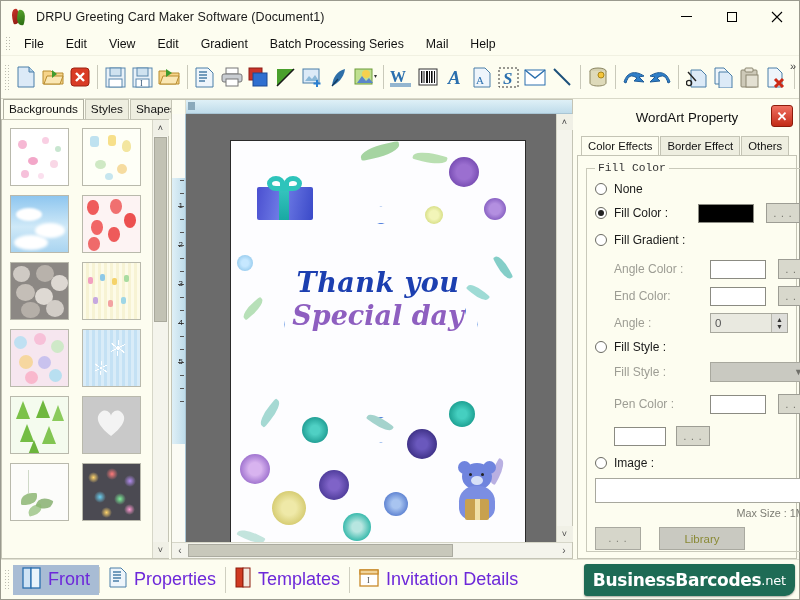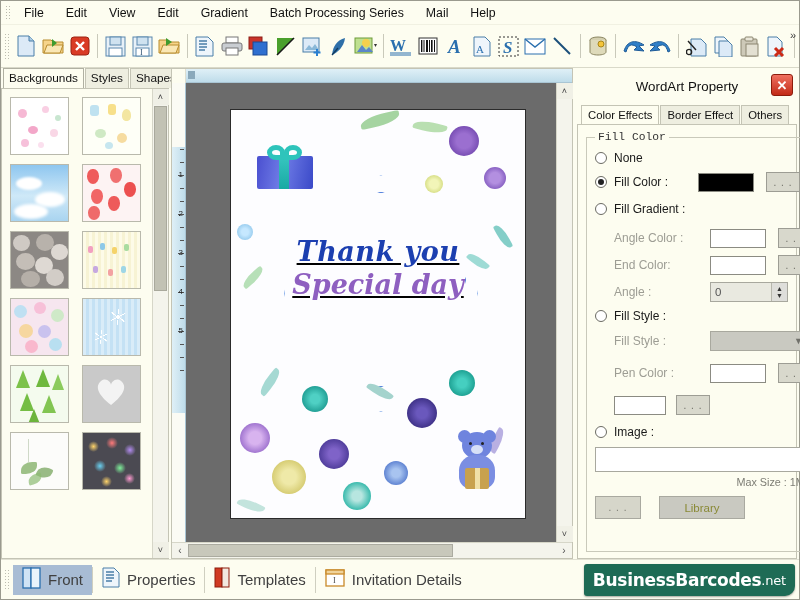--- a/index.html
+++ b/index.html
@@ -159,21 +159,21 @@
 
   
   .card .bgwash { position:absolute; inset:0; background:#fdfdff; }
   .poly { position:absolute; left:22%; top:20%; width:58%; height:48%;
      border:1.6px solid #3a6fd8; opacity:.85;
      clip-path: polygon(50% 0%, 85% 12%, 100% 45%, 88% 82%, 50% 100%, 12% 82%, 0% 45%, 15% 12%);
      background: transparent; }
   .poly2 { position:absolute; left:18%; top:16%; width:66%; height:58%;
      border:1.2px solid #4e87e0; opacity:.6;
      clip-path: polygon(50% 0%, 88% 14%, 100% 50%, 86% 86%, 50% 100%, 14% 86%, 0% 50%, 12% 14%); }
-  .msg { position:absolute; left:0; right:0; top:31%; text-align:center;text-decoration:underline; }
+  .msg { position:absolute; left:0; right:0; top:31%; text-align:center; }
   .msg .l1 { font-family:"DejaVu Serif", serif; font-style: italic; font-size: 27px;
      color:#1c3fb0; font-weight:700; letter-spacing:.5px; }
   .msg .l2 { font-family:"DejaVu Serif", serif; font-style: italic; font-size: 25px;
      color:#111; font-weight:700; margin-top:2px; }
   .msg .l3 { font-family:"DejaVu Serif", serif; font-style: italic; font-size: 27px;
      color:#8e5fc0; font-weight:700; margin-top:2px; }
   .gift { position:absolute; left: 9%; top: 7%; width: 58px; height: 50px; }
   .gift .box { position:absolute; left:0; bottom:0; width:56px; height:33px;
      background: linear-gradient(100deg,#4a4fd0,#6f7ce6 45%,#3a49c8); border-radius:2px; }
   .gift .band { position:absolute; left:22px; bottom:0; width:10px; height:33px;
@@ -252,36 +252,56 @@
 
   
   .statusbar {
     height: 40px; min-height:40px; background:#fdfdf0; border-top:1px solid #e0e0d2;
     display:flex; align-items:center; position:relative;
   }
   .sb-grip { width:5px; height:22px; margin-left:3px; margin-right:4px;
      background-image: radial-gradient(circle,#bdbdb0 38%,transparent 40%); background-size:3px 3px; }
   .sb-item { display:flex; align-items:center; height:30px; padding: 0 9px; gap:7px; }
   .sb-item.active { background:#a8bcd4; }
-  .sb-item .txt { font-size:15px; color:#404040; }
+  .sb-item .txt { font-size:18px; color:#6d28d9; }
   .sb-sep { width:1px; height:26px; background:#cfcfc0; }
   .watermark {
     position:absolute; right: 4px; top: 4px; height: 32px;
     background:#1e6b55; border-radius:3px 3px 10px 3px;
     display:flex; align-items:center; padding: 0 9px;
     box-shadow: 0 1px 2px rgba(0,0,0,.35);
   }
   .watermark .w1 { font-family:"DejaVu Sans", sans-serif; font-weight:bold; font-size:17px; color:#fff; letter-spacing:-.3px; }
   .watermark .w2 { font-family:"DejaVu Sans", sans-serif; font-size:13px; color:#fff; letter-spacing:-.2px; }
 </style>
 </head>
 <body>
 
 <div class="app">
 
+  <div class="titlebar">
+    <div class="title-icon">
+      <div class="leaf-a"></div>
+        <div class="leaf-b"></div>
+    </div>
+    <div class="title-text">DRPU Greeting Card Maker Software (Document1)</div>
+    <div class="win-controls">
+      <div class="win-btn min">
+          <span></span>
+        </div>
+      <div class="win-btn max">
+          <span></span>
+        </div>
+      <div class="win-btn close">
+        <svg width="12" height="12" viewBox="0 0 12 12">
+            <path d="M1 1 L11 11 M11 1 L1 11" stroke="#000" stroke-width="1.1" fill="none"></path>
+          </svg>
+      </div>
+    </div>
+  </div>
 
   <div class="menubar">
     <div class="grip"></div>
     <div class="menu-item">File</div>
     <div class="menu-item">Edit</div>
     <div class="menu-item">View</div>
     <div class="menu-item">Edit</div>
     <div class="menu-item">Gradient</div>
     <div class="menu-item">Batch Processing Series</div>
     <div class="menu-item">Mail</div>

